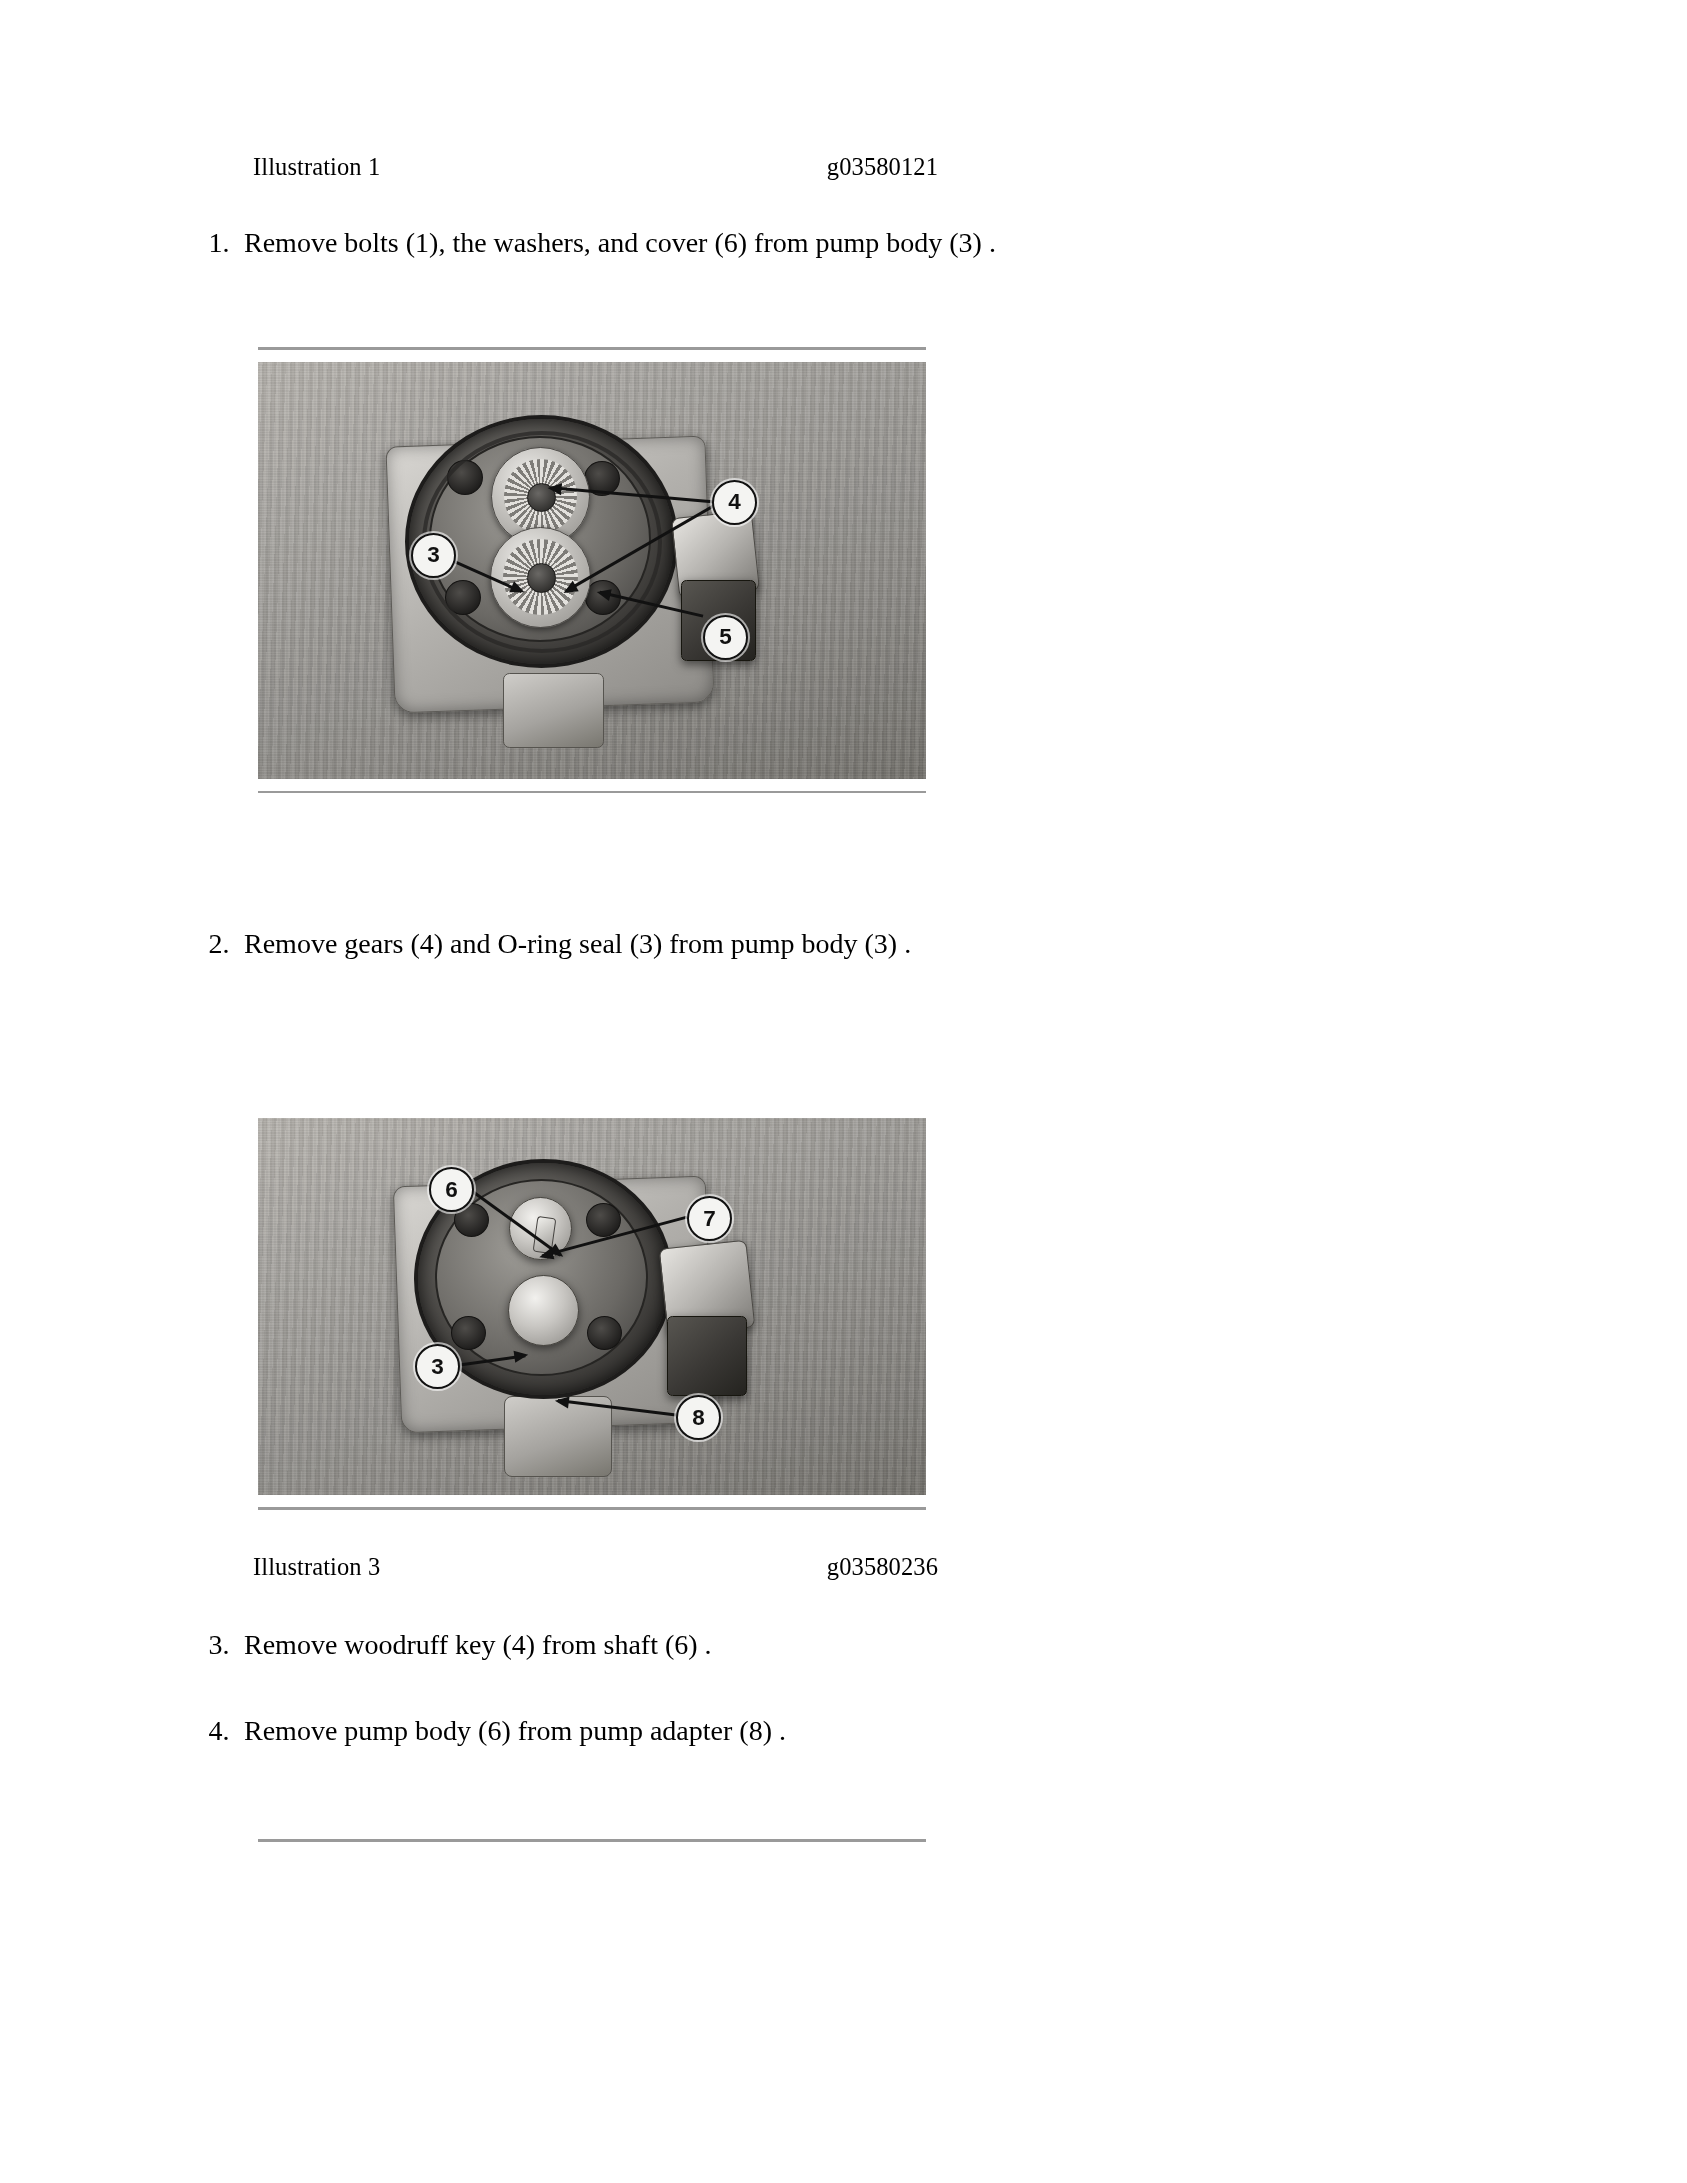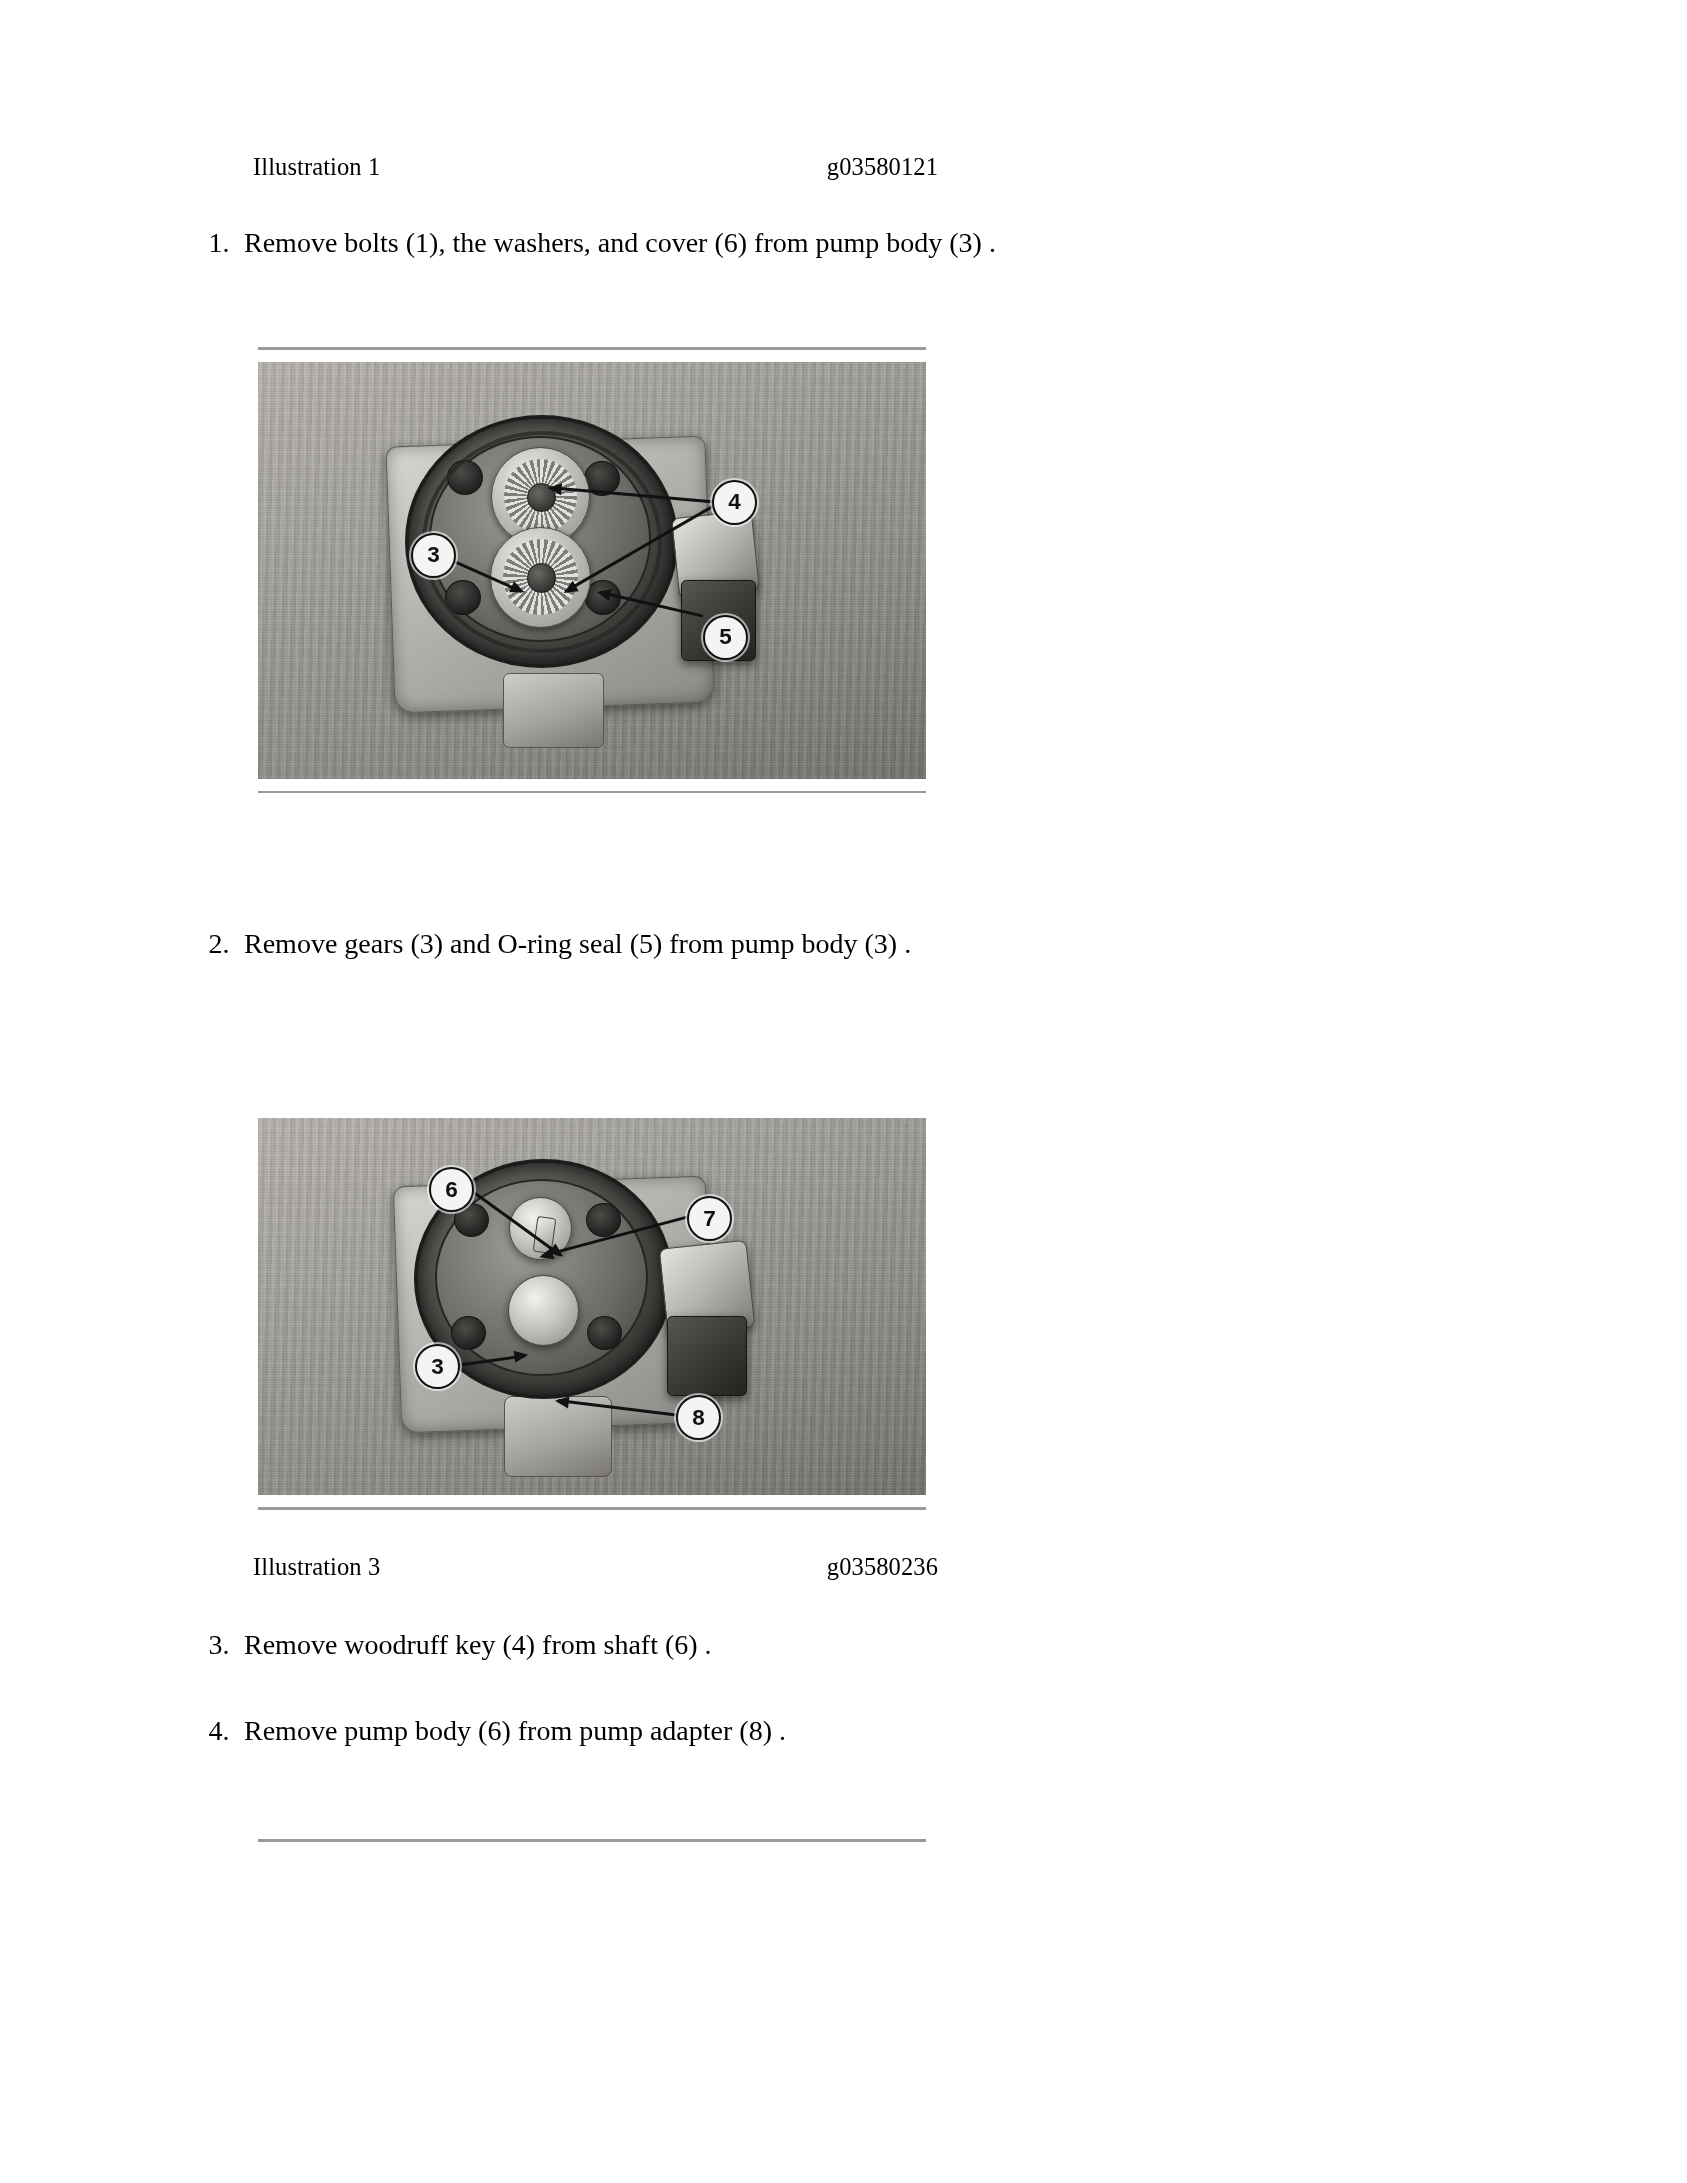--- a/index.html
+++ b/index.html
@@ -302,21 +302,21 @@
         <div class="callout" style="left: 445px; top: 253px;">5</div>
       </div>
     </div>
 
     <div class="rule" style="margin-top: 12px;"></div>
   </div>
 
 
   <div class="step" style="top: 925px;">
     <span class="step-num">2.</span>
-    <span class="step-text">Remove gears (3) and O-ring seal (5) from pump body (3) .</span>
+    <span class="step-text">Remove gears (4) and O-ring seal (3) from pump body (3) .</span>
   </div>
 
 
   <div class="figure" style="top: 1118px;">
     <div class="photo-wrap">
       <div class="photo" style="height: 377px;">
         <div class="bg-surface"></div>
         <div class="bg-grain"></div>
 
         <div class="pump-body" style="left: 139px; top: 63px; width: 311px; height: 245px; border-radius: 12px 12px 17px 17px; transform: rotate(-2deg);"></div>

